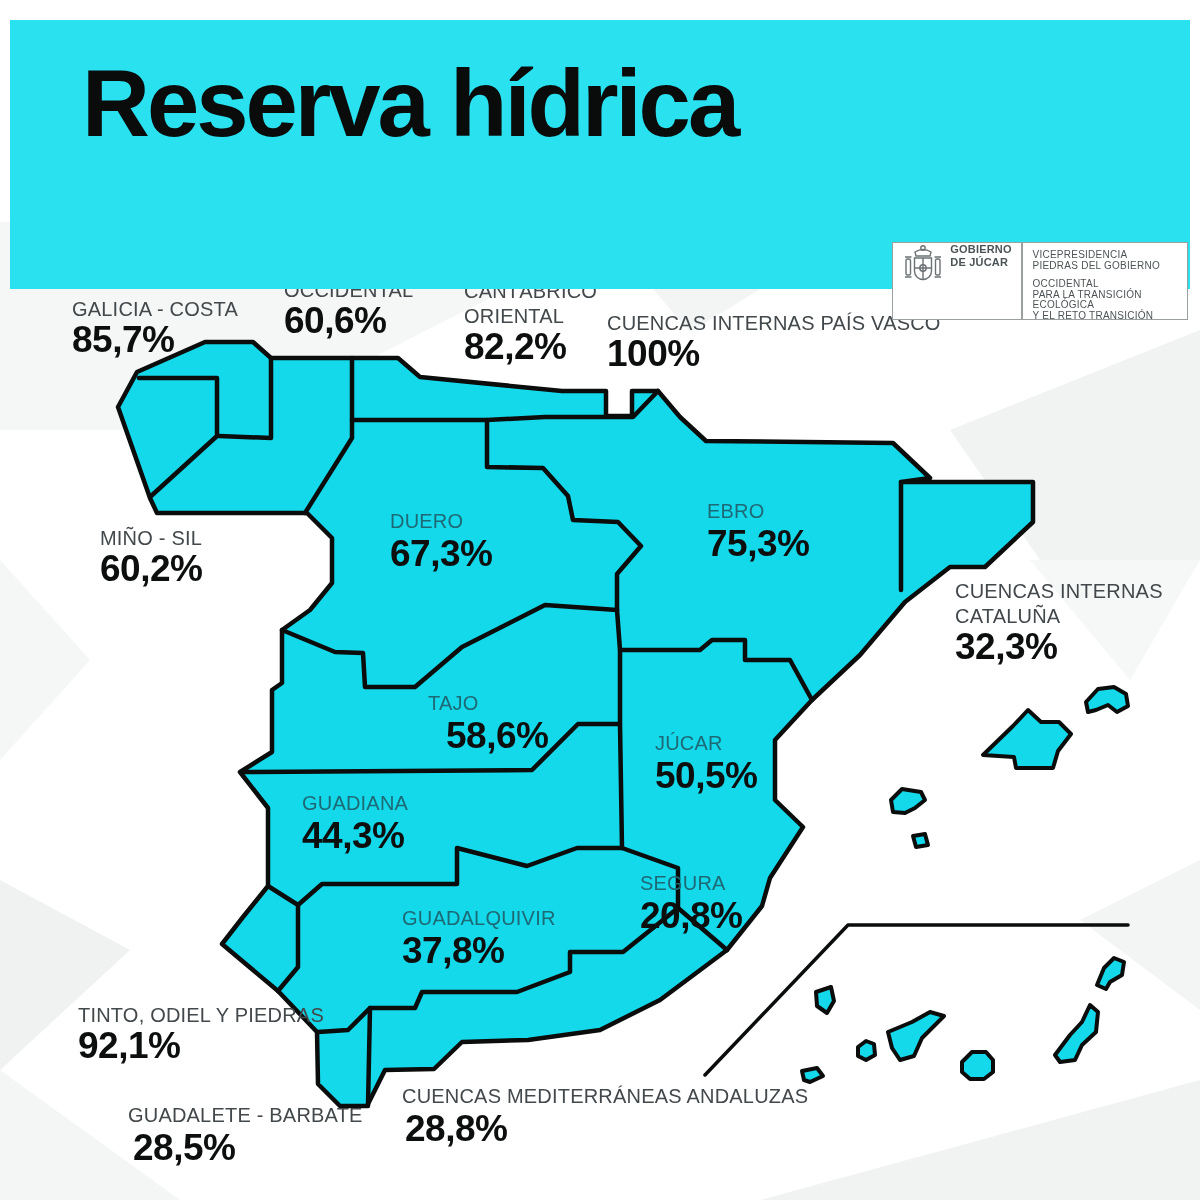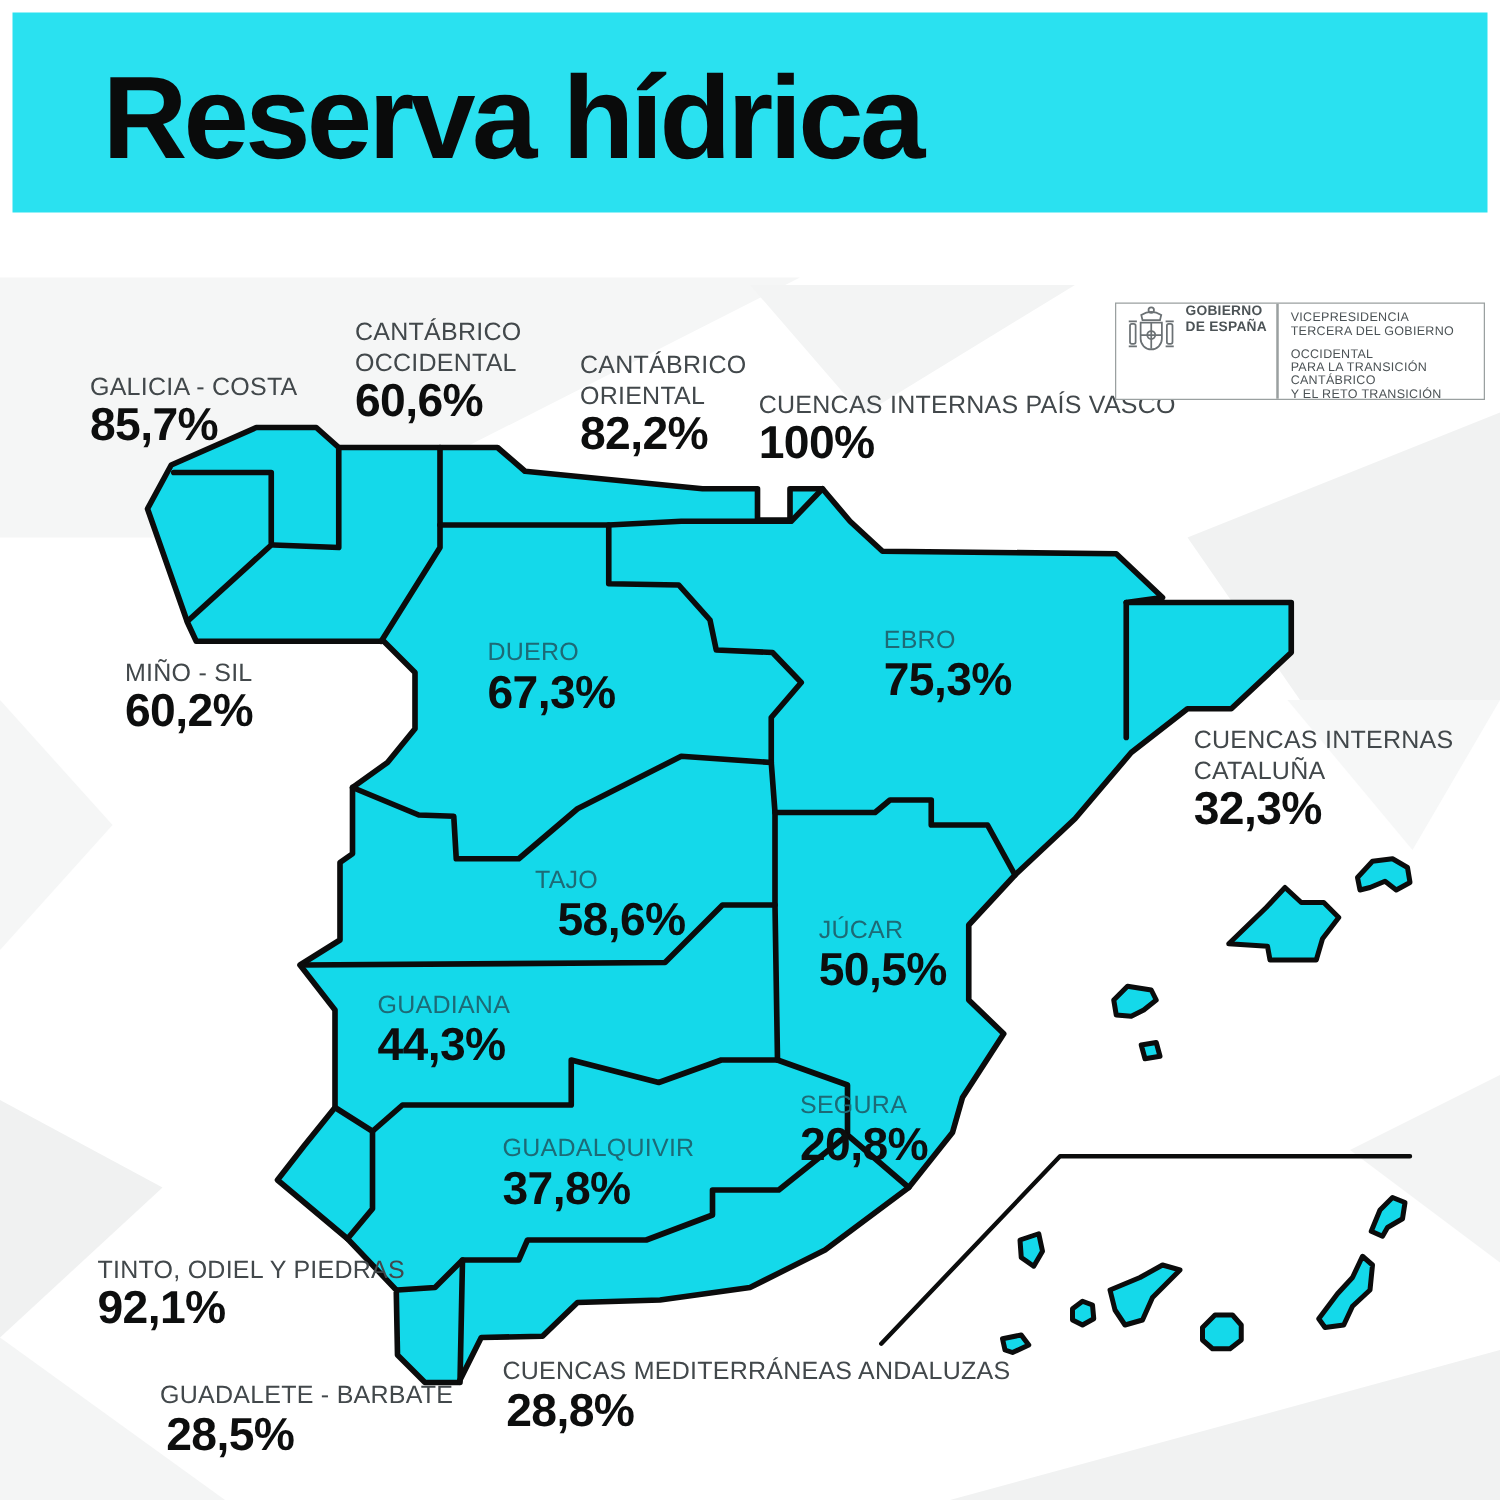--- a/index.html
+++ b/index.html
@@ -1,21 +1,21 @@
 <!DOCTYPE html>
 <html><head>
 <meta charset="utf-8">
 <style>
   html,body{margin:0;padding:0;background:#ffffff;}
   body{width:1200px;height:1200px;position:relative;overflow:hidden;
        font-family:"Liberation Sans",sans-serif;}
   svg{display:block;}
   #map-svg{position:absolute;left:0;top:0;}
   
-  .header{position:absolute;left:10px;top:10px;width:1180px;height:160px;
+  .header{position:absolute;left:10px;top:20px;width:1180px;height:269px;
           background:#2ae1f0;}
   .header h1{margin:0;padding:34px 0 0 72px;font-size:94px;line-height:100px;
              font-weight:bold;letter-spacing:-3px;color:#0a0b0b;}
   
   .logo{position:absolute;left:892px;top:242px;width:296px;height:78px;
         background:#ffffff;border:1.5px solid #9aa0a0;display:flex;
         box-sizing:border-box;align-items:stretch;}
   .logo-left{width:128px;display:flex;justify-content:center;
              gap:6px;}
   .logo-divider{width:1.5px;background:#9aa0a0;}
@@ -187,25 +187,25 @@
         <rect x="4" y="16" width="4.5" height="16" rx="1.5"></rect>
         <rect x="33.5" y="16" width="4.5" height="16" rx="1.5"></rect>
         <path d="M3,14 h6.5 M3,34 h6.5 M32.5,14 h6.5 M32.5,34 h6.5"></path>
         <path d="M12.5,15 h17 v13 a8.5,8.5 0 0 1 -17 0 Z"></path>
         <path d="M21,15 v21 M12.5,25 h17"></path>
         <circle cx="21" cy="25" r="3.2"></circle>
       </svg>
     </span>
     <span class="gov-name">
       <div>GOBIERNO</div>
-      <div>DE ESPAÑA</div>
+      <div>DE JÚCAR</div>
     </span>
   </div>
   <div class="logo-divider"></div>
   <div class="logo-right">
     <div class="dept">VICEPRESIDENCIA</div>
-    <div class="dept">TERCERA DEL GOBIERNO</div>
+    <div class="dept">PIEDRAS DEL GOBIERNO</div>
     <div class="dept-gap"></div>
     <div class="dept">OCCIDENTAL</div>
-    <div class="dept">PARA LA TRANSICIÓN CANTÁBRICO</div>
+    <div class="dept">PARA LA TRANSICIÓN ECOLÓGICA</div>
     <div class="dept">Y EL RETO TRANSICIÓN</div>
   </div>
 </div>
 
 </body></html>

